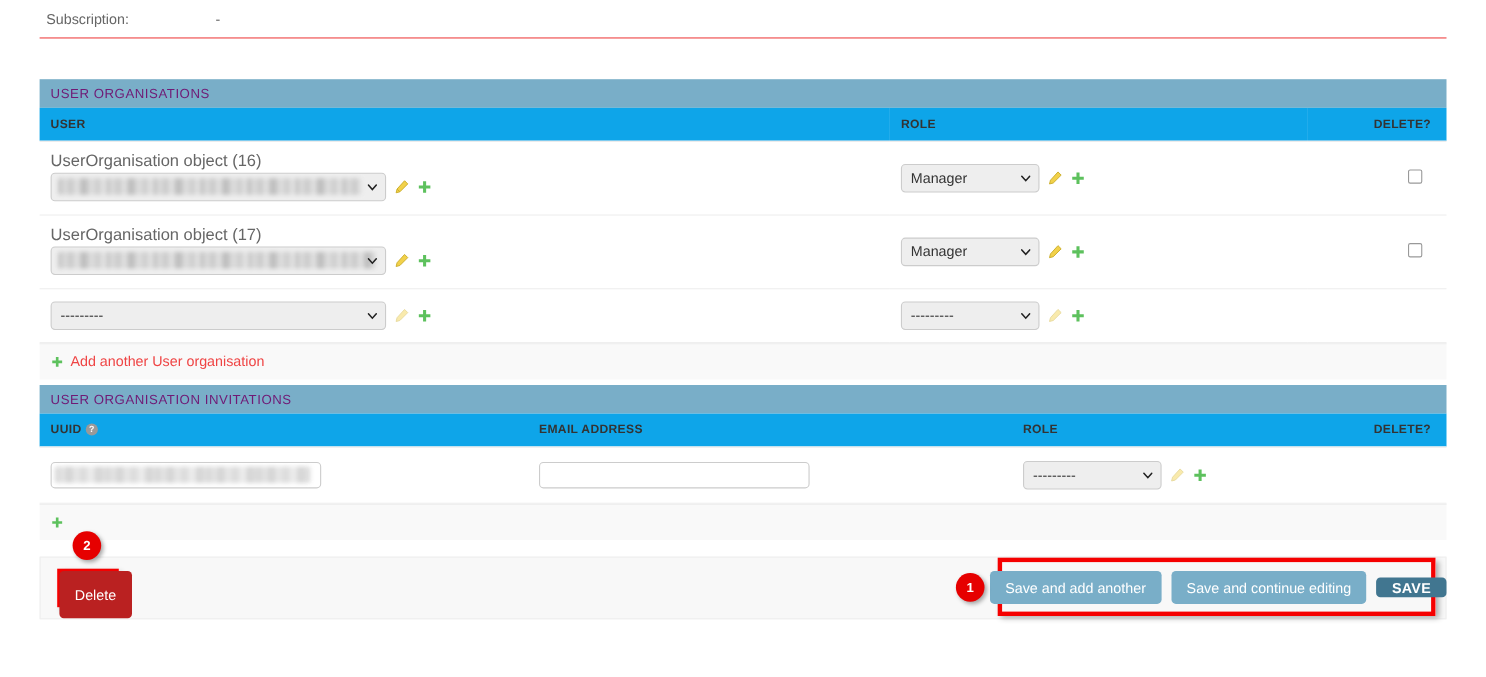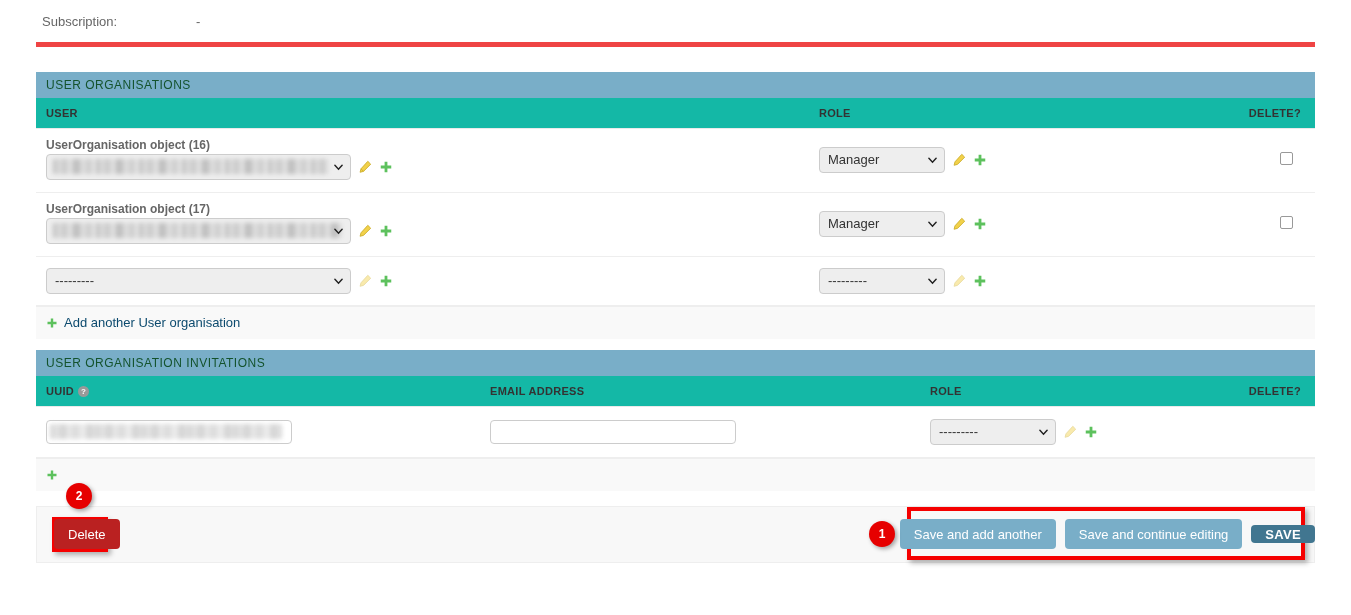--- a/index.html
+++ b/index.html
@@ -10,63 +10,63 @@
     font-family: "Liberation Sans", sans-serif;
     font-size: 13px;
     color: #333;
     overflow: hidden;
   }
   .page { position: relative; width: 1351px; height: 615px; }
 
   
   .field-row {
     position: absolute; left: 36px; top: 0px;
-    width: 1279px; height: 47px;
-    border-bottom: 5px solid #ef4444;
+    width: 1279px; height: 35px;
+    border-bottom: 1px solid #ef4444;
     display: flex; align-items: center;
   }
   .field-label {
     width: 160px; padding-left: 6px;
     color: #666; font-size: 13px;
   }
   .field-value { color: #666; font-size: 13px; }
 
   
   .inline-group {
     position: absolute; left: 36px; width: 1279px;
     background: #fff;
   }
   .group-header {
-    background: #79aec8; color: #14532d;
+    background: #79aec8; color: #701a75;
     font-size: 12px; font-weight: 400;
     letter-spacing: .5px;
     padding: 6px 10px 7px 10px;
     height: 26px; line-height: 14px;
   }
   table.inline-table {
     width: 100%; border-collapse: collapse; table-layout: fixed;
   }
   table.inline-table thead th {
-    background: #14b8a6;
+    background: #0ea5e9;
     border-bottom: 1px solid #eaeaea;
     text-align: left;
     font-size: 11px; font-weight: bold; color: #333;
     padding: 8px 10px; height: 30px;
     letter-spacing: .3px;
   }
   table.inline-table tbody td {
     padding: 0 10px; vertical-align: middle;
     border-bottom: 1px solid #eeeeee;
     background: #ffffff;
   }
   tr.row-alt td { background: #f9f9f9; }
   tr.row-last td { border-bottom: 1px solid #eeeeee; }
 
   .obj-caption {
-    font-size: 12px; font-weight: bold; color: #666;
+    font-size: 15px; font-weight: normal; color: #666;
     padding-top: 9px; padding-bottom: 2px;
   }
   .cell-inner { display: flex; align-items: center; gap: 7px; padding-bottom: 12px; }
   .cell-inner.no-caption { padding-top: 12px; }
 
   
   select.ds {
     -webkit-appearance: none; appearance: none;
     background: #eeeeee;
     border: 1px solid #cccccc;
@@ -123,21 +123,21 @@
     background: #fff; display: inline-block;
   }
 
   
   .add-row {
     background: #f9f9f9;
     border-top: 1px solid #eeeeee;
     padding: 9px 10px; height: 33px;
     display: flex; align-items: center; gap: 6px;
   }
-  .add-link { color: #0c4a6e; font-size: 13px; text-decoration: none; }
+  .add-link { color: #ef4444; font-size: 13px; text-decoration: none; }
 
   
   .help-ico {
     display: inline-block; width: 11px; height: 11px;
     border-radius: 50%; background: #999; color: #fff;
     font-size: 8px; line-height: 11px; text-align: center;
     font-weight: bold; vertical-align: 1px; margin-left: 4px;
   }
 
   
@@ -148,21 +148,21 @@
     border: 1px solid #eeeeee;
     display: flex; align-items: center;
   }
   .btn {
     border: none; border-radius: 4px; cursor: pointer;
     font-family: "Liberation Sans", sans-serif;
     color: #ffffff;
   }
   .btn-delete {
     position: absolute; left: 54px; top: 519px;
-    background: #ba2121; height: 30px; padding: 0 14px;
+    background: #ba2121; height: 43px; padding: 0 14px;
     font-size: 13px; border-radius: 4px; z-index: 4;
   }
   .btn-save-light {
     background: #79aec8; height: 30px; padding: 0 14px; font-size: 13px;
   }
   .btn-save-dark {
     background: #417690; height: 18px; padding: 0 14px;
     font-size: 13px; font-weight: bold; letter-spacing: .3px;
   }
   .save-cluster {

